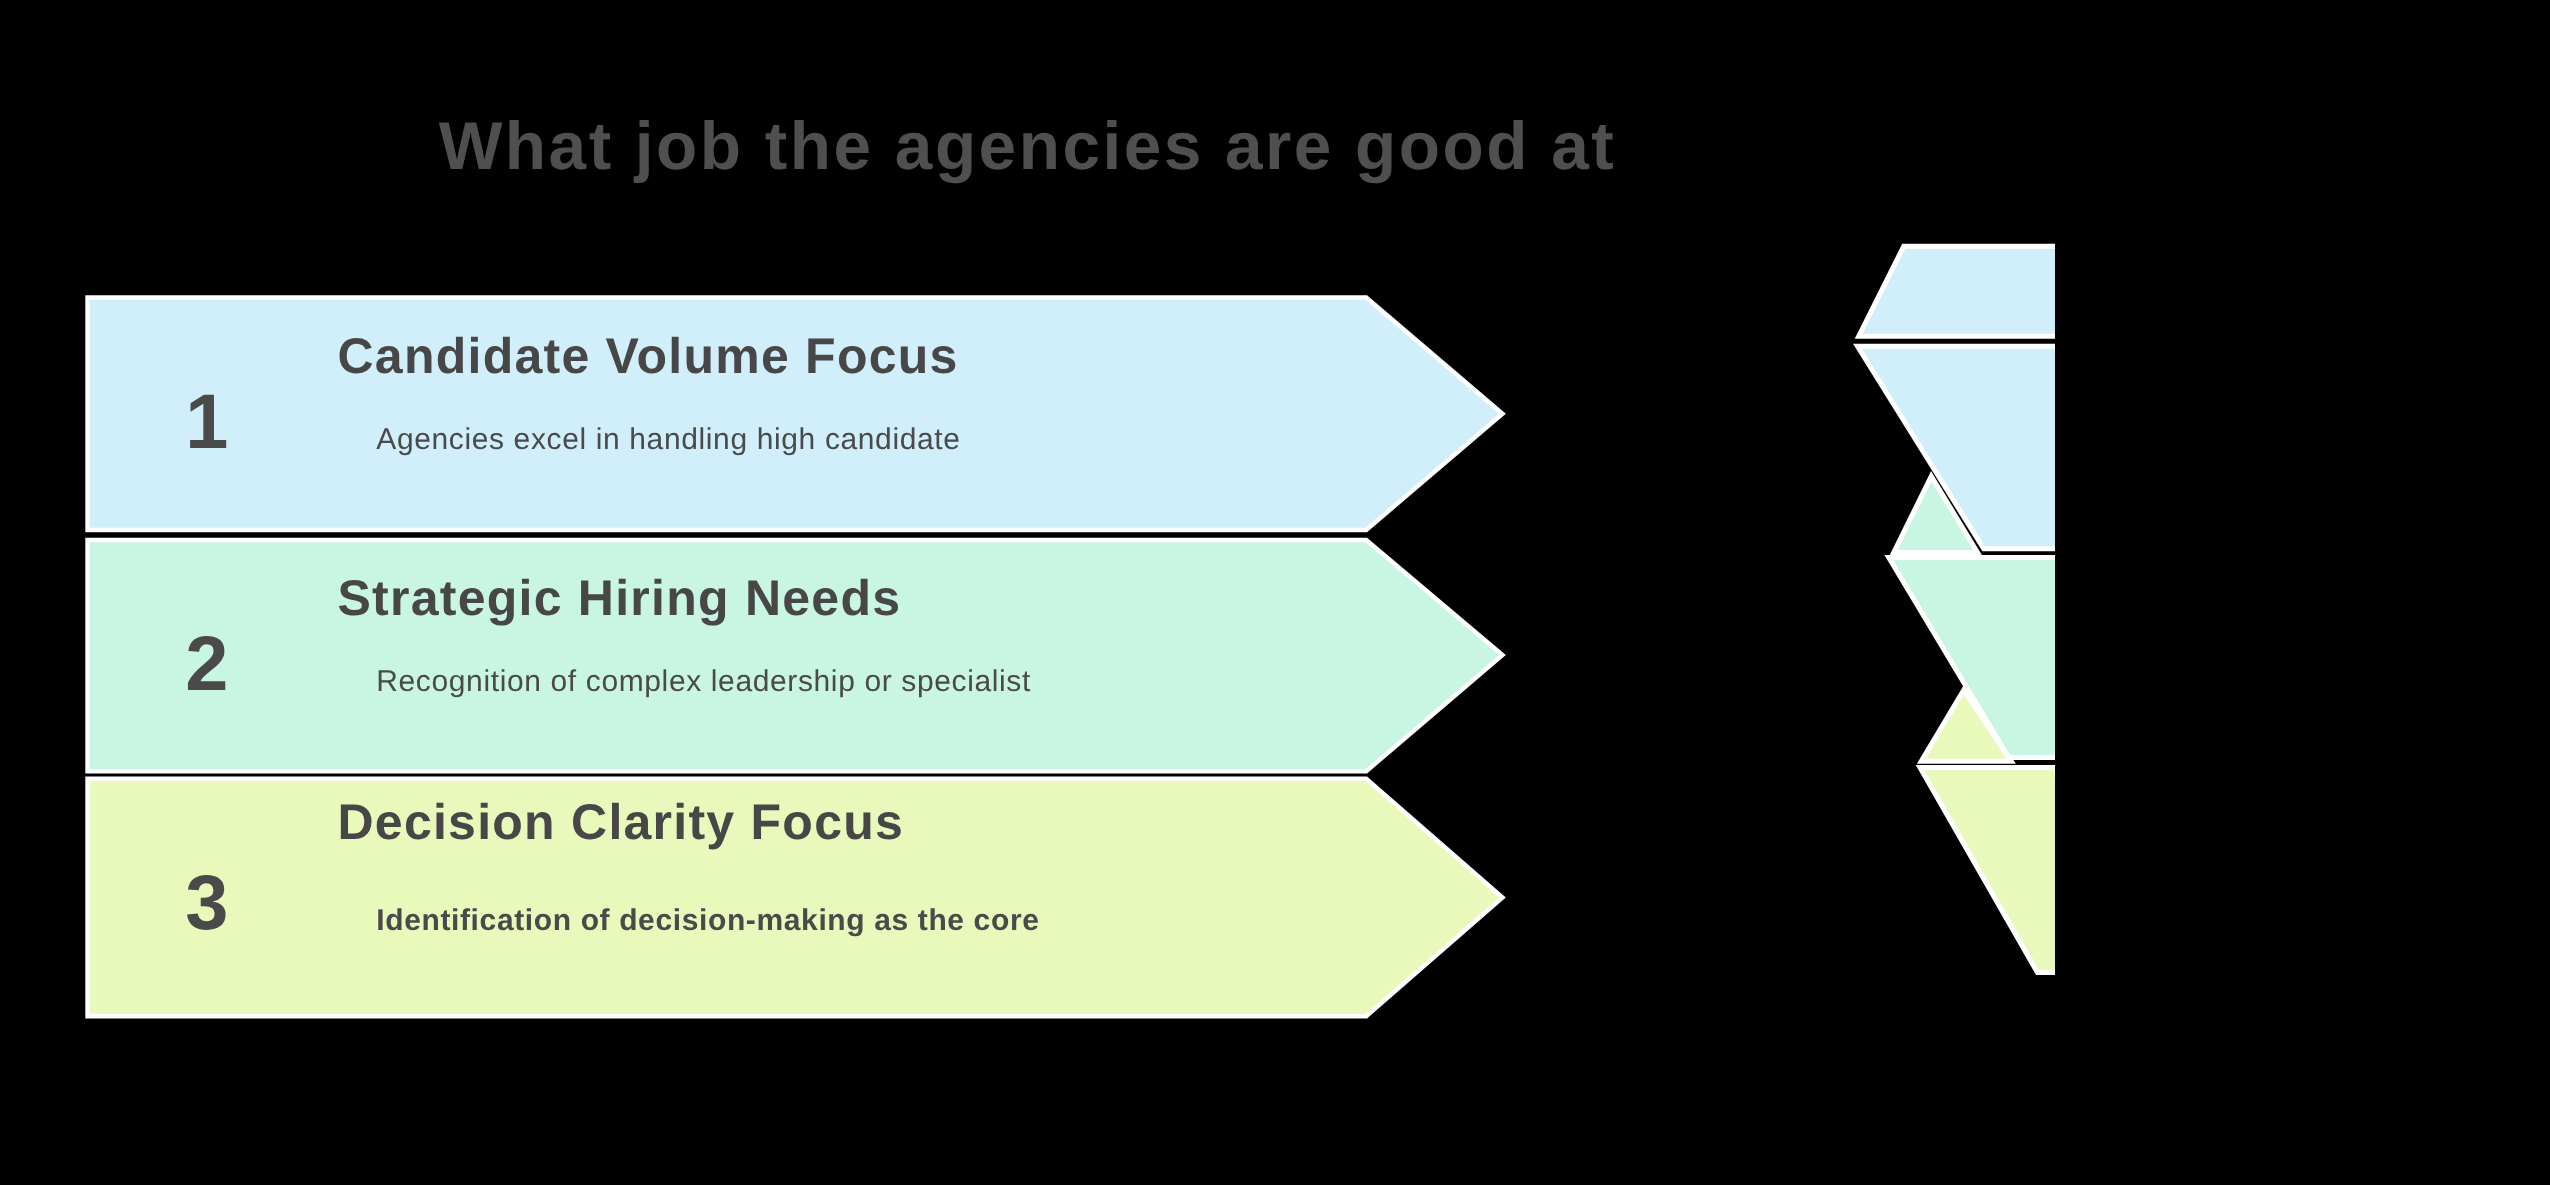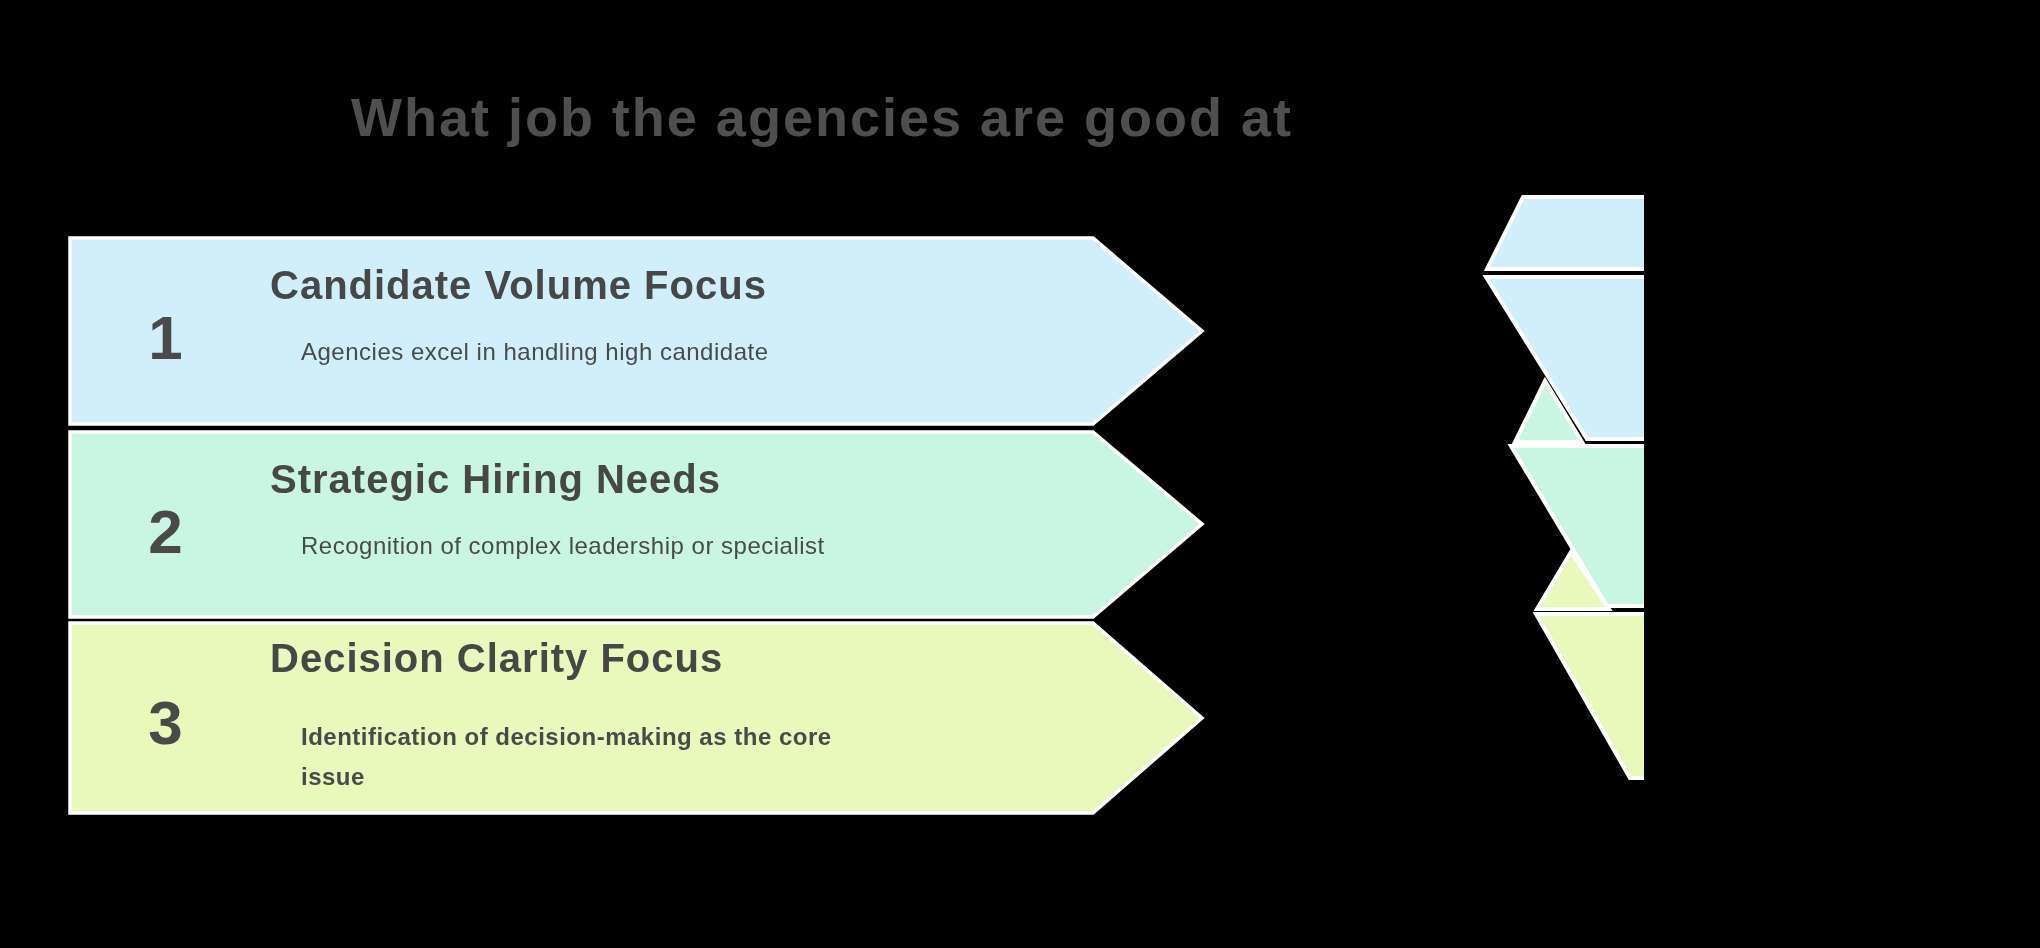--- a/index.html
+++ b/index.html
@@ -107,17 +107,16 @@
     <div class="band-desc">
       <div>Recognition of complex leadership or specialist</div>
     </div>
   </div>
 
   <div class="b3">
     <div class="num">3</div>
     <div class="band-title">Decision Clarity Focus</div>
     <div class="band-desc">
       <div>Identification of decision-making as the core</div>
-      <div>issue</div>
     </div>
   </div>
 
 </div>
 
 </body></html>

